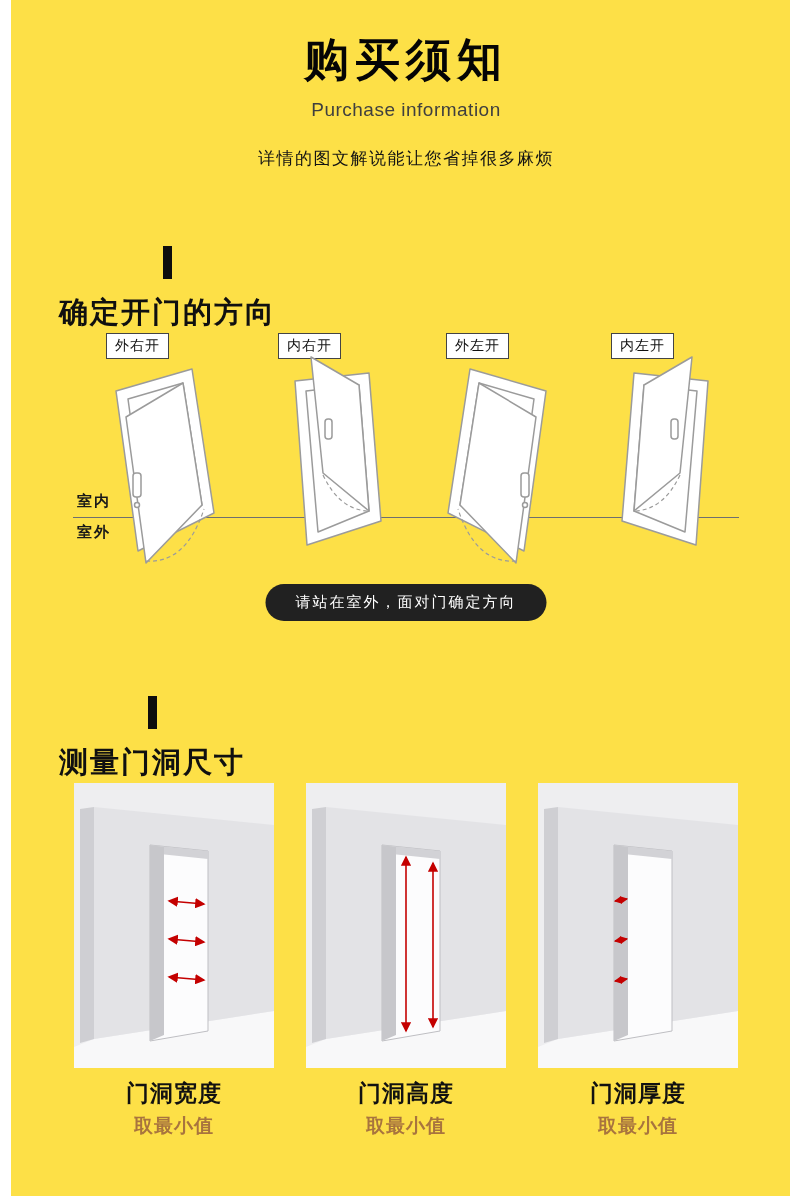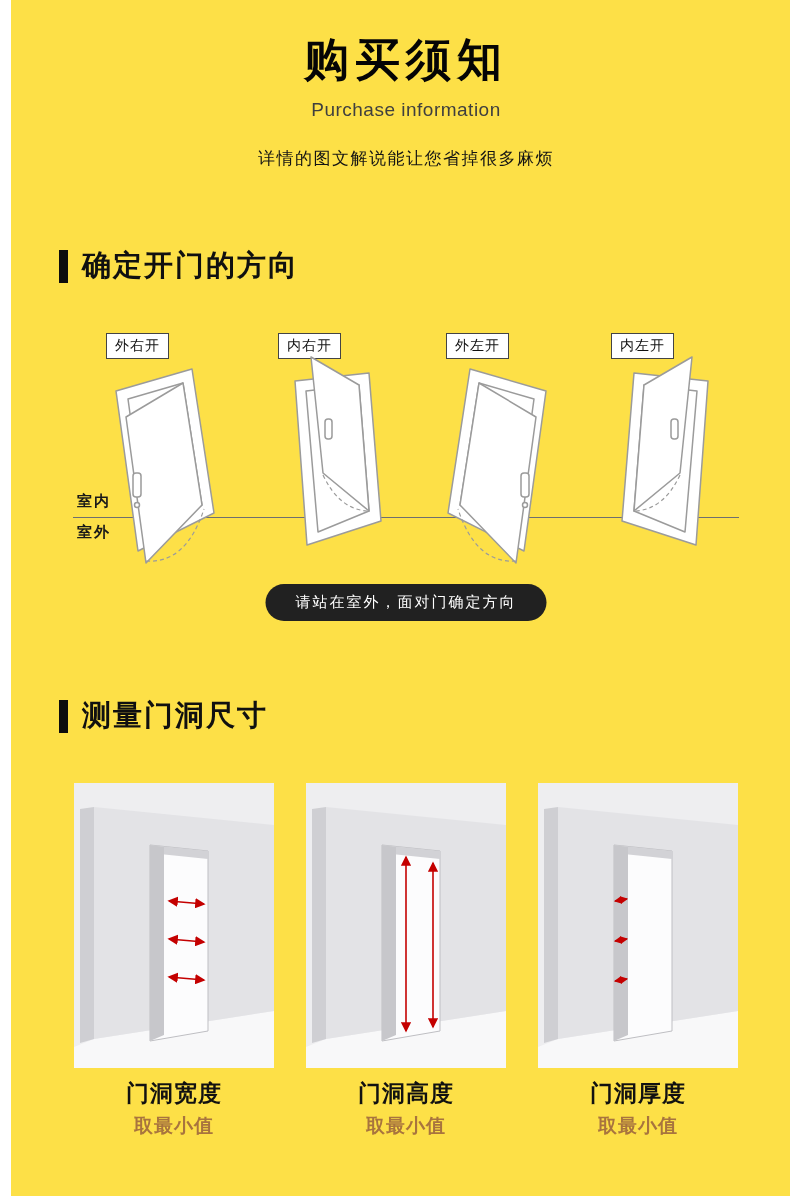--- a/index.html
+++ b/index.html
@@ -6,21 +6,21 @@
   body{width:790px;font-family:"Liberation Sans","DejaVu Sans",sans-serif;}
   .page{position:relative;width:790px;height:1196px;background:#fde047;overflow:hidden;margin-left:11px;}
 
   .title{position:absolute;top:30px;left:0;width:100%;text-align:center;
          font-size:45px;font-weight:900;color:#050505;letter-spacing:6px;margin:0;}
   .subtitle{position:absolute;top:99px;left:0;width:100%;text-align:center;
          font-size:19px;color:#3f3f3f;letter-spacing:.5px;}
   .desc{position:absolute;top:147px;left:0;width:100%;text-align:center;
          font-size:17px;color:#141414;letter-spacing:1.5px;}
 
-  .section-header{position:absolute;left:48px;display:flex;align-items:center;gap:14px;}
+  .section-header{position:absolute;left:48px;display:flex;align-items:center;gap:14px;flex-direction:column;}
   .sh1{top:246px;} .sh2{top:696px;}
   .section-header .bar{width:9px;height:33px;background:#0d0d0d;display:inline-block;}
   .section-header h2{margin:0;font-size:29px;font-weight:600;color:#101010;letter-spacing:2px;}
 
   .door-label{position:absolute;top:333px;border:1px solid #444;background:#fff;
          padding:3px 8px;font-size:14px;color:#111;letter-spacing:1px;}
   .lab1{left:95px;} .lab2{left:267px;} .lab3{left:435px;} .lab4{left:600px;}
 
   .ground-line{position:absolute;top:517px;left:62px;width:666px;height:1px;background:#6f6f6f;}
   .side-label{position:absolute;left:66px;font-size:15px;font-weight:bold;color:#191919;letter-spacing:2px;}

